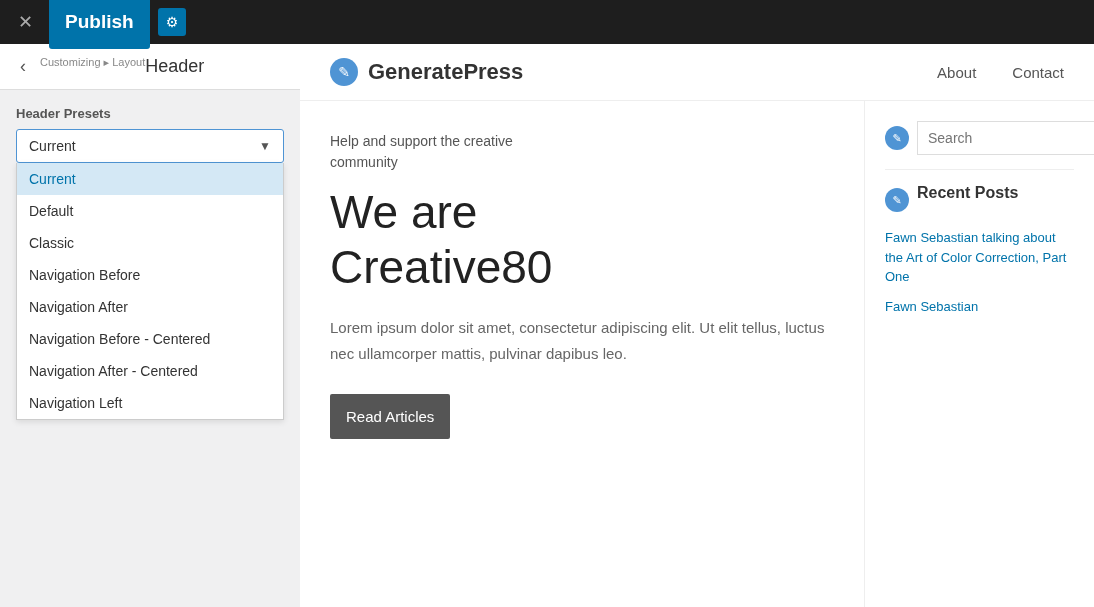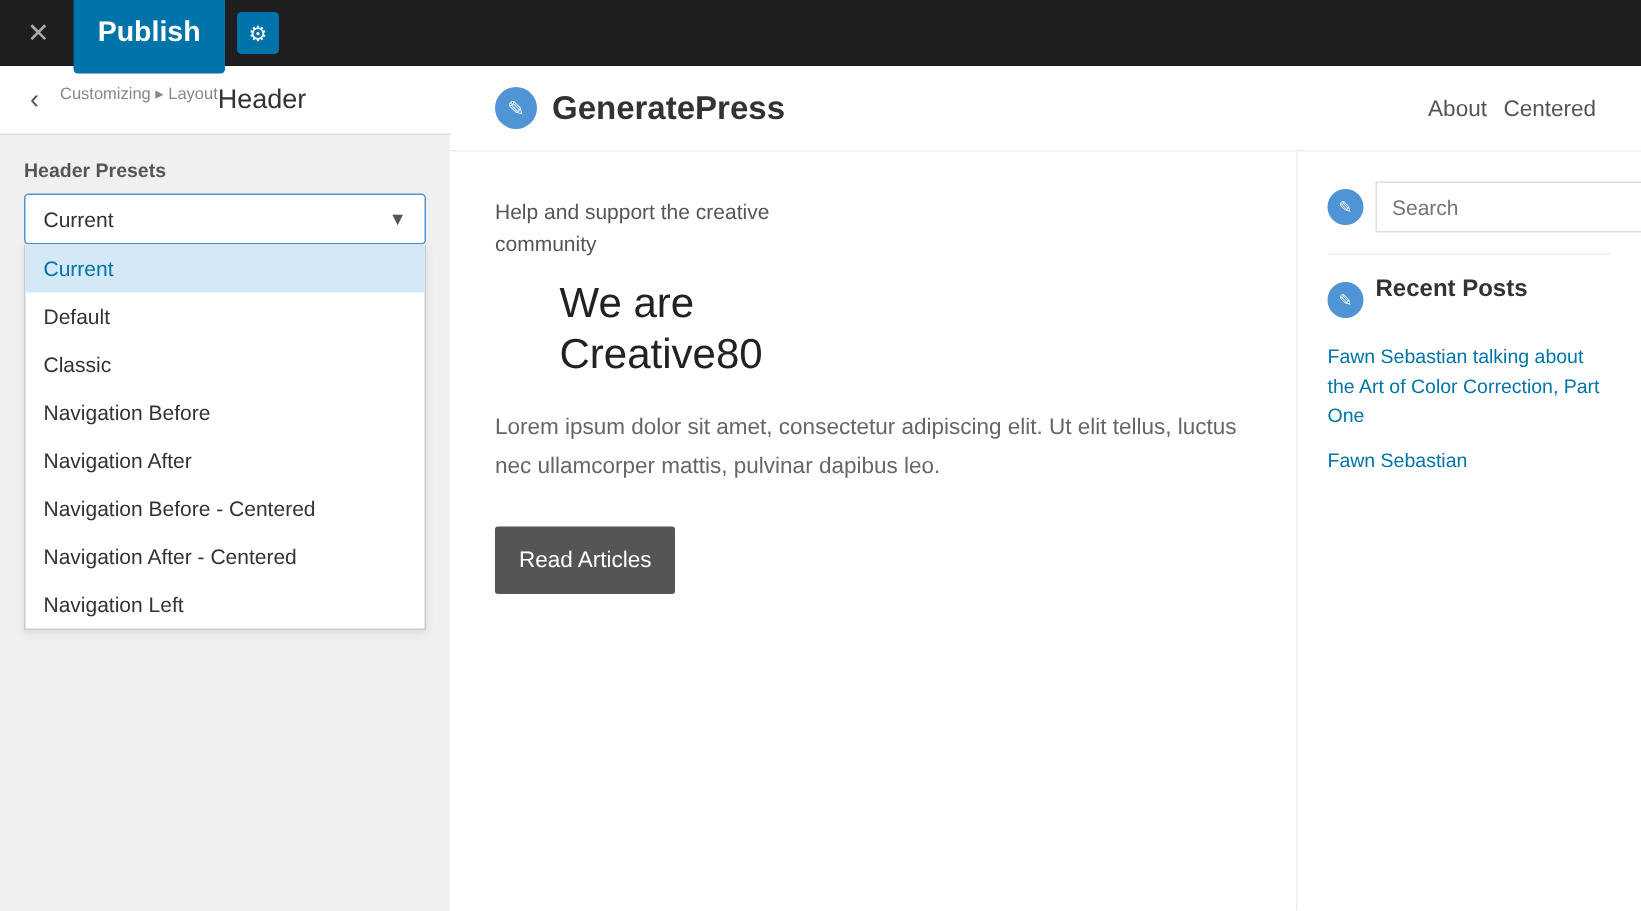--- a/index.html
+++ b/index.html
@@ -69,32 +69,32 @@
     .site-header-preview {
       display: flex; align-items: center; justify-content: space-between;
       padding: 14px 30px; border-bottom: 1px solid #eee; background: #fff; position: relative;
     }
     .site-logo-area { display: flex; align-items: center; gap: 10px; }
     .logo-icon-circle {
       width: 28px; height: 28px; border-radius: 50%; background: #4f94d4;
       display: flex; align-items: center; justify-content: center; color: #fff; font-size: 14px;
     }
     .site-logo-text { font-size: 22px; font-weight: 600; color: #333; }
-    .site-nav { display: flex; gap: 11px; }
+    .site-nav { display: flex; gap: 36px; }
     .nav-link { font-size: 15px; color: #555; text-decoration: none; }
 
     
     .content-preview {
       display: flex; flex: 1; padding: 0;
     }
     .main-content {
       flex: 1; padding: 30px 30px 30px 30px;
     }
     .tagline { font-size: 14px; color: #555; margin-bottom: 12px; line-height: 1.5; }
-    .hero-title { font-size: 28px; font-weight: 400; color: #222; margin-bottom: 20px; line-height: 1.2; margin-left: 43px; }
+    .hero-title { font-size: 46px; font-weight: 400; color: #222; margin-bottom: 20px; line-height: 1.2; }
     .hero-body { font-size: 15px; color: #666; margin-bottom: 28px; line-height: 1.7; }
     .read-articles-btn {
       background: #555; color: #fff; border: none; padding: 14px 16px;
       font-size: 15px; cursor: pointer; border-radius: 2px;
     }
 
     
     .sidebar-preview {
       width: 230px; flex-shrink: 0; padding: 20px 20px; border-left: 1px solid #eee;
     }
@@ -159,21 +159,21 @@
 
   <div class="preview-area">
 
     <div class="site-header-preview">
       <div class="site-logo-area">
         <div class="logo-icon-circle">✎</div>
         <span class="site-logo-text">GeneratePress</span>
       </div>
       <nav class="site-nav">
         <a class="nav-link">About</a>
-        <a class="nav-link">Centered</a>
+        <a class="nav-link">Contact</a>
       </nav>
     </div>
 
     <div class="content-preview">
 
       <div class="main-content">
         <p class="tagline">Help and support the creative<br>community</p>
         <h1 class="hero-title">
           <span>We are</span><br>
           <span>Creative80</span>

